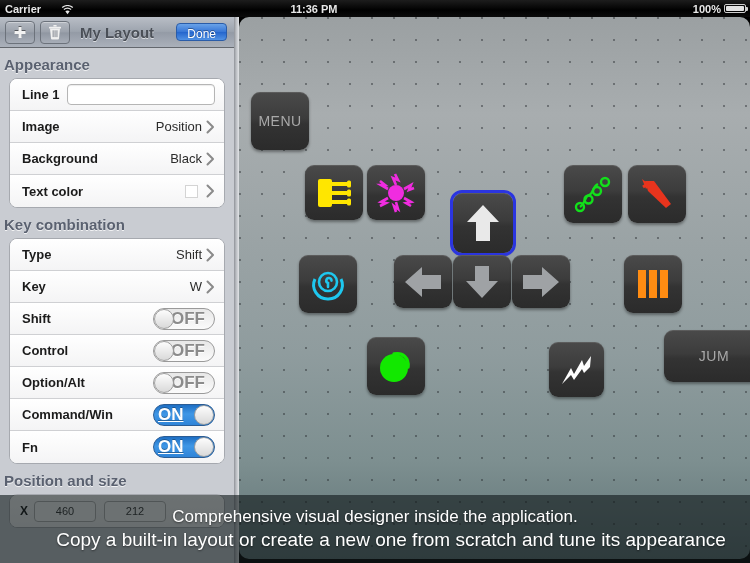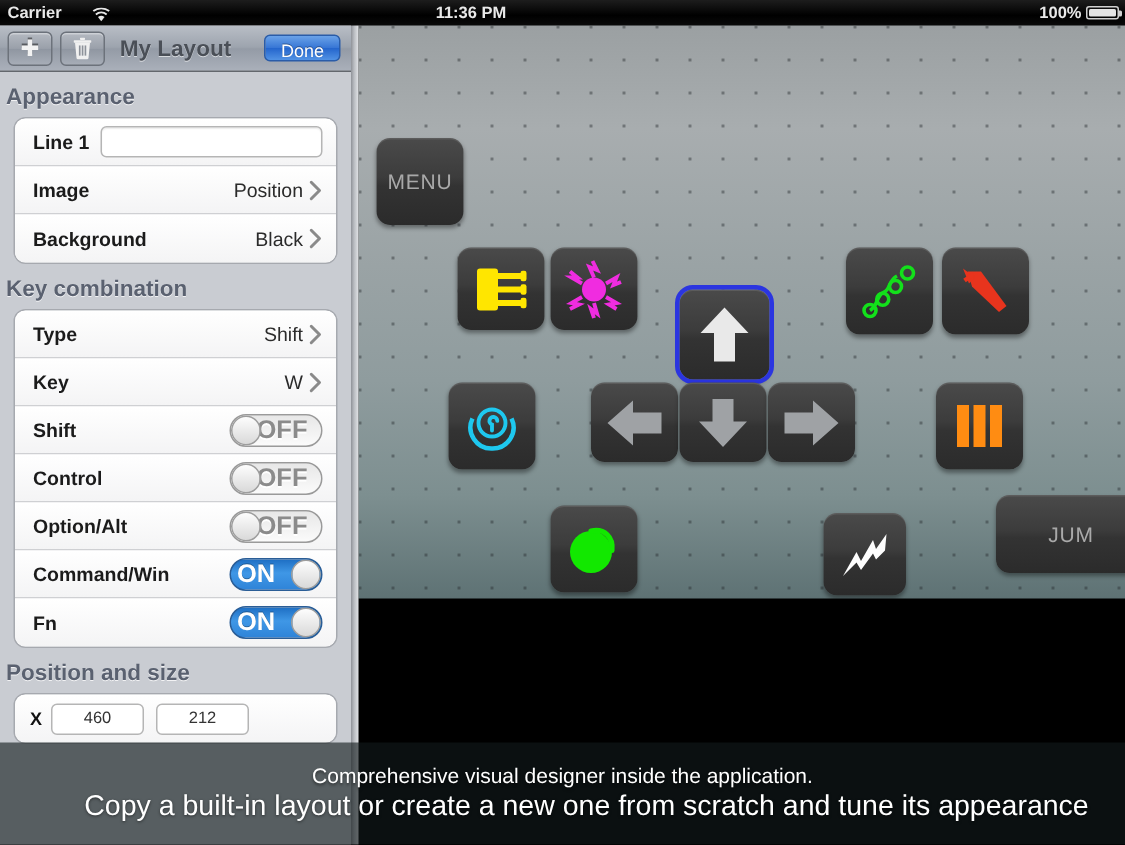--- a/index.html
+++ b/index.html
@@ -96,59 +96,60 @@
   .toggle {
     margin-left: auto; width: 62px; height: 22px; border-radius: 11px; position: relative;
     border: 1px solid #9a9a9a; overflow: hidden; cursor: pointer;
   }
   .toggle .track-text { position: absolute; top: 0; height: 20px; line-height: 20px;
     font-size: 17px; font-weight: bold; }
   .toggle.off { background: linear-gradient(to bottom, #e7e7e7, #fbfbfb); }
   .toggle.off .track-text { right: 9px; color: #8b8b8b; text-shadow: 0 1px 0 #fff; }
   .toggle.on { background: linear-gradient(to bottom, #1e6fc4 0%, #3f97e6 45%, #2f84d8 100%);
     border-color: #2a5d96; }
-  .toggle.on .track-text { left: 4px; color: #fff; text-shadow: 0 -1px 0 rgba(0,0,0,.3); }
+  .toggle.on .track-text { left: 4px; color: #fff; text-shadow: 0 -1px 0 rgba(0,0,0,.3); text-decoration: underline; }
   .knob { position: absolute; top: 0px; width: 20px; height: 20px; border-radius: 50%;
     background: linear-gradient(to bottom, #fdfdfd, #d9d9d9); border: 1px solid #9d9d9d; }
   .toggle.off .knob { left: 0px; }
   .toggle.on  .knob { right: 0px; }
   .pos-label { font-size: 12px; font-weight: bold; color: #111; }
   .pos-input { width: 62px; height: 21px; background: #fff; border: 1px solid #b5b5b5;
     border-radius: 4px; font-size: 11px; color: #333; display:flex; align-items:center;
     justify-content:center; }
 
   #sidebar-divider {
     position: absolute; top: 17px; left: 234px; width: 5px; height: 546px;
     background: linear-gradient(to right, #8f9298 0%, #b8bbc0 40%, #e2e4e7 100%);
   }
 
   
   #canvas {
-    position: absolute; top: 17px; left: 239px; width: 511px; height: 382px;
+    position: absolute; top: 17px; left: 239px; width: 511px; height: 542px;
     background:
       radial-gradient(circle at 1px 1px, rgba(40,44,48,.45) 0.9px, rgba(0,0,0,0) 1.2px) 0 0/22px 22px,
       linear-gradient(to bottom, #9ba0a2 0%, #a8adaf 18%, #9aa3a5 42%, #8f9c9e 62%, #7d8f90 82%, #5e7274 100%);
+    border-radius: 10px;
   }
   .key {
     position: absolute; border-radius: 9px;
     background: linear-gradient(to bottom, #4a4a4a 0%, #3c3c3c 45%, #333333 55%, #2b2b2b 100%);
     box-shadow: 0 2px 3px rgba(0,0,0,.38), inset 0 1px 0 rgba(255,255,255,.10);
     display: flex; align-items: center; justify-content: center;
     color: #a9a9a9; font-size: 14px; letter-spacing: .5px;
   }
   .key.selected { outline: 3px solid #2b35e0; outline-offset: 0px; }
   .key svg { display: block; }
 
   
   #promo {
     position: absolute; left: 0; bottom: 0; width: 750px; height: 68px;
     background: rgba(18,26,28,.62);
     display: flex; flex-direction: column; justify-content: center;
   }
-  #promo-line1 { color: #fff; font-size: 14px; text-align: center; padding-bottom: 2px;
+  #promo-line1 { color: #fff; font-size: 17px; text-align: center; padding-bottom: 2px;
      text-shadow: 0 1px 2px rgba(0,0,0,.5); }
   #promo-line2 { color: #fff; font-size: 19px; text-align: center;
      text-shadow: 0 1px 2px rgba(0,0,0,.5); white-space: nowrap; padding-left: 32px; }
 </style>
 </head>
 <body>
 
 <div id="screen">
 
   <div id="statusbar">
@@ -326,20 +327,29 @@
           </div>
           <div class="row">
             <span class="row-label">Background</span>
             <span class="row-value">Black</span>
             <span class="chev">
               <svg width="9" height="14" viewBox="0 0 9 14">
                 <path d="M1.5 1.5 L7 7 L1.5 12.5" stroke="#8a8a8a" stroke-width="2" fill="none" stroke-linecap="round" stroke-linejoin="round"></path>
               </svg>
             </span>
           </div>
+          <div class="row">
+            <span class="row-label">Text color</span>
+            <span class="swatch" style="background: rgb(255, 255, 255);"></span>
+            <span class="chev">
+              <svg width="9" height="14" viewBox="0 0 9 14">
+                <path d="M1.5 1.5 L7 7 L1.5 12.5" stroke="#8a8a8a" stroke-width="2" fill="none" stroke-linecap="round" stroke-linejoin="round"></path>
+              </svg>
+            </span>
+          </div>
         </div>
         <div class="section-header">Key combination</div>
         <div class="group">
           <div class="row">
             <span class="row-label">Type</span>
             <span class="row-value">Shift</span>
             <span class="chev">
               <svg width="9" height="14" viewBox="0 0 9 14">
                 <path d="M1.5 1.5 L7 7 L1.5 12.5" stroke="#8a8a8a" stroke-width="2" fill="none" stroke-linecap="round" stroke-linejoin="round"></path>
               </svg>

